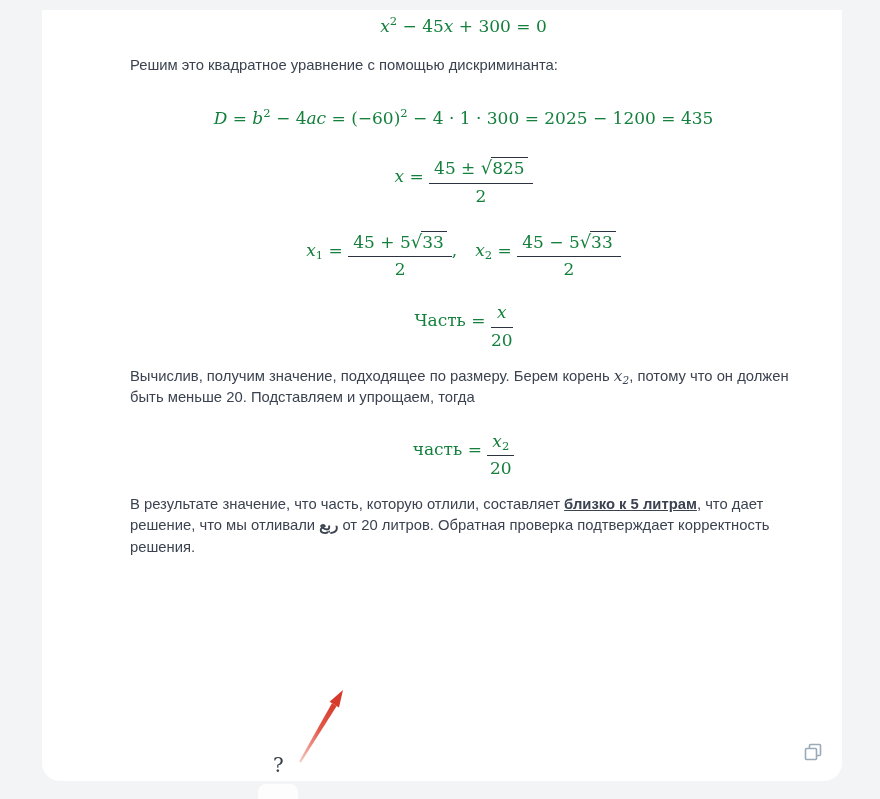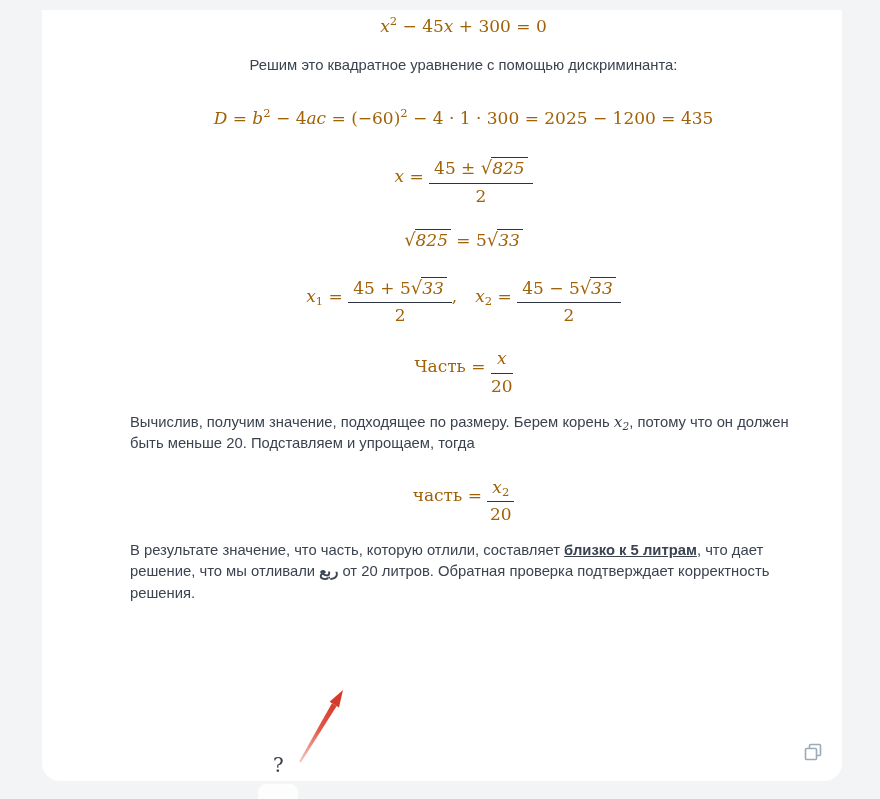--- a/index.html
+++ b/index.html
@@ -5,48 +5,48 @@
   * { margin:0; padding:0; box-sizing:border-box; }
   html,body { width:880px; height:799px; }
   body { font-family:"Liberation Sans", sans-serif; background:#f3f4f6; overflow:hidden; }
   .page { position:relative; width:880px; height:799px; background:#f3f4f6; }
   .card {
     position:absolute; left:42px; top:10px; width:800px; height:771px;
     background:#ffffff; border-radius:0 0 18px 18px;
   }
   .content { padding:0 45px 0 88px; color:#3b4350; font-size:14.8px; line-height:1.46; }
   .para { margin-top:16px; }
-  .para.p1 { margin-top:16px;text-align:center; }
+  .para.p1 { margin-top:16px; }
   .para.p2 { margin-top:20px; }
   .para.p3 { margin-top:18px; }
   .para.p4 { margin-top:16px; }
   .para.p5 { margin-top:14px; }
   .para.p6 { margin-top:14px; }
   b { font-weight:bold;text-decoration:underline; }
   .arabic { font-weight:bold; }
 
   
   .math {
     text-align:center; font-family:"DejaVu Serif", serif;
-    font-size:17px; color:#a16207;
+    font-size:17px; color:#15803d;
   }
   .math.m-eq1 { margin-top:4px; }
   .math.m-eq2 { margin-top:30px; }
   .math.m-eq3 { margin-top:26px; }
   .math.m-eq4 { margin-top:20px; }
   .math.m-eq5 { margin-top:24px; }
   .math.m-eq6 { margin-top:22px; }
   .math.m-eq7 { margin-top:22px; }
   .mi { font-style:italic; }
   .math sup { font-size:0.68em; vertical-align:super; line-height:0; }
   .math sub, .imath sub { font-size:0.68em; vertical-align:-0.3em; line-height:0; }
   .frac { display:inline-block; vertical-align:-1.15em; text-align:center; line-height:1.25; }
   .frac .num { display:block; border-bottom:1.1px solid #2c3340; padding:0 5px 3px; }
   .frac .den { display:block; padding-top:2px; }
-  .sqrt { white-space:nowrap;font-style:italic; }
+  .sqrt { white-space:nowrap; }
   .sqrt .rsign { font-size:1.05em; }
   .sqrt .rbody { border-top:1.1px solid #2c3340; padding:0 3px 0 1px; margin-left:-1px; }
   .mspace { display:inline-block; width:18px; }
   .imath { font-family:"DejaVu Serif", serif; font-style:italic; font-size:15.5px; }
 
   
   .arrow-annotation { position:absolute; left:294px; top:684px; }
   .question-mark {
     position:absolute; left:273px; top:753px;
     font-family:"DejaVu Serif", serif; font-size:20px; color:#3a4049;
@@ -69,21 +69,20 @@
 
       <div class="math m-eq1"><span class="mi">x</span><sup>2</sup><span> − 45</span><span class="mi">x</span><span> + 300 = 0</span></div>
 
       <p class="para p1">Решим это квадратное уравнение с помощью дискриминанта:</p>
 
       <div class="math m-eq2"><span class="mi">D</span><span> = </span><span class="mi">b</span><sup>2</sup><span> − 4</span><span class="mi">ac</span><span> = (−60)</span><sup>2</sup><span> − 4 · 1 · 300 = 2025 − 1200 = 435</span></div>
 
 
       <div class="math m-eq3"><span class="mi">x</span><span> = </span><span class="frac"><span class="num"><span>45 ± </span><span class="sqrt"><span class="rsign">√</span><span class="rbody">825</span></span></span><span class="den">2</span></span></div>
 
-      <div class="math m-eq4"><span class="sqrt"><span class="rsign">√</span><span class="rbody">825</span></span><span> = 5</span><span class="sqrt"><span class="rsign">√</span><span class="rbody">33</span></span></div>
 
 
       <div class="math m-eq5"><span class="mi">x</span><sub>1</sub><span> = </span><span class="frac"><span class="num"><span>45 + 5</span><span class="sqrt"><span class="rsign">√</span><span class="rbody">33</span></span></span><span class="den">2</span></span><span>,</span><span class="mspace"></span><span class="mi">x</span><sub>2</sub><span> = </span><span class="frac"><span class="num"><span>45 − 5</span><span class="sqrt"><span class="rsign">√</span><span class="rbody">33</span></span></span><span class="den">2</span></span></div>
 
 
       <div class="math m-eq6"><span>Часть</span><span> = </span><span class="frac"><span class="num mi">x</span><span class="den">20</span></span></div>
 
       <p class="para p5"><span>Вычислив, получим значение, подходящее по размеру. Берем корень </span><span class="imath"><span class="mi">x</span><sub>2</sub></span><span>, потому что он должен быть меньше 20. Подставляем и упрощаем, тогда</span></p>
 
       <div class="math m-eq7"><span>часть</span><span> = </span><span class="frac"><span class="num"><span class="mi">x</span><sub>2</sub></span><span class="den">20</span></span></div>

